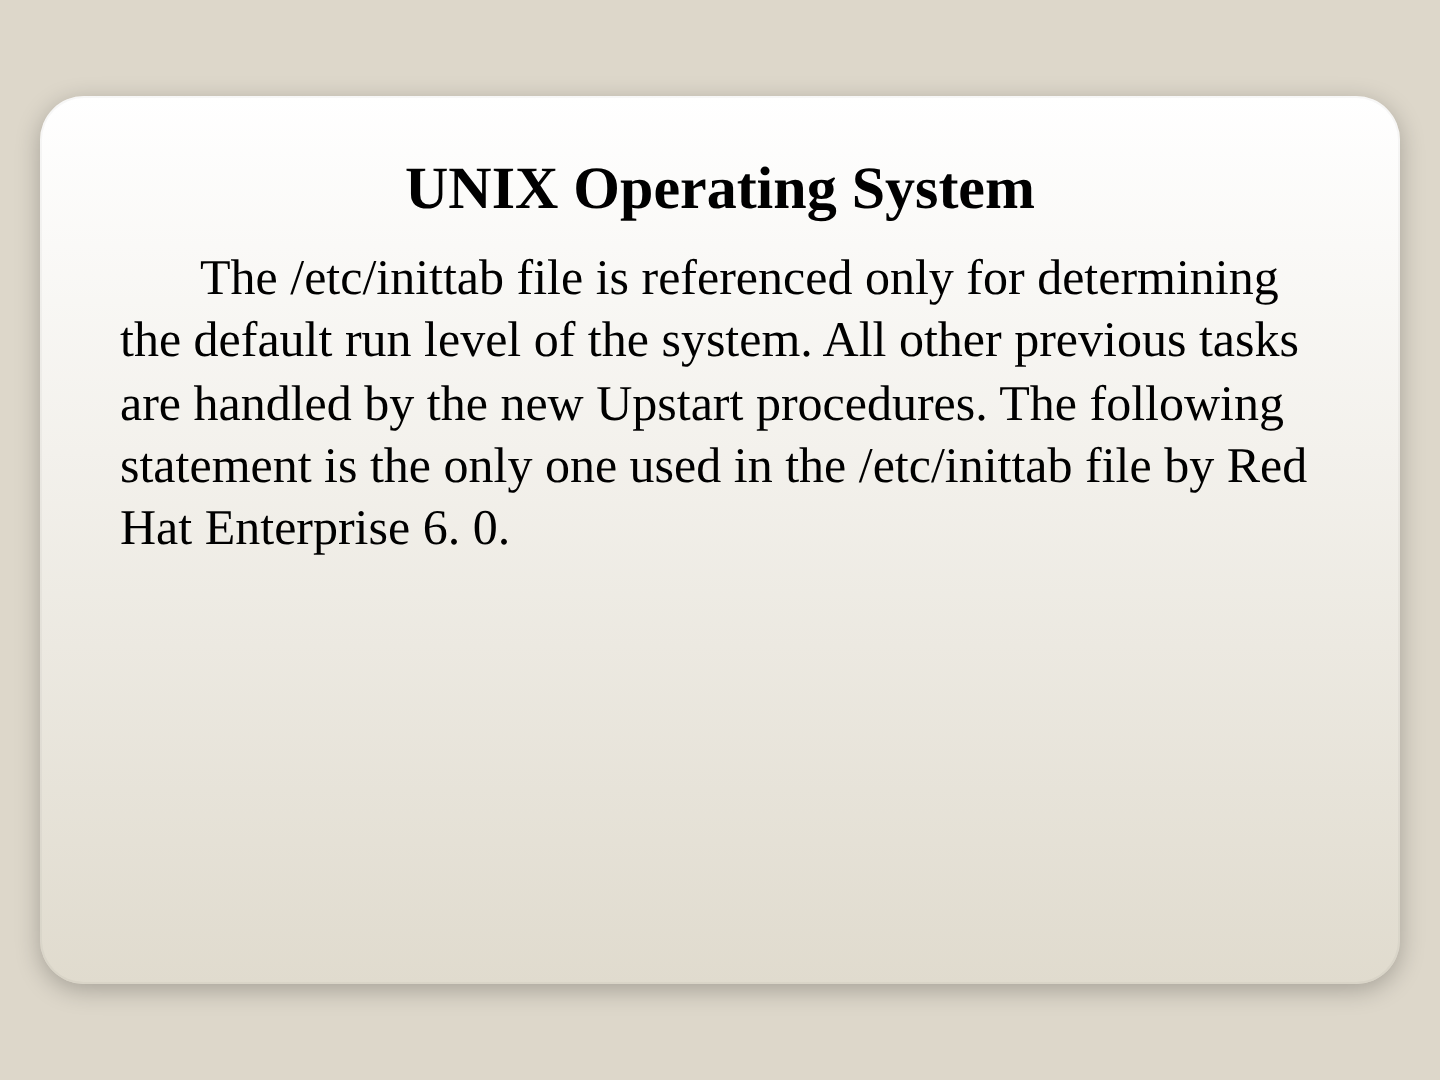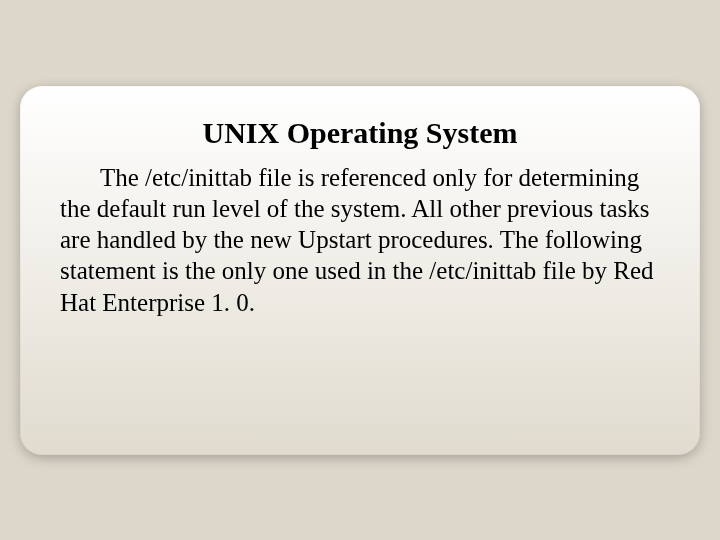--- a/index.html
+++ b/index.html
@@ -6,21 +6,21 @@
   html, body { width: 720px; height: 540px; }
   body {
     background: #ddd7ca;
     font-family: "Times New Roman", Times, serif;
     display: flex;
     align-items: center;
     justify-content: center;
   }
   .slide {
     width: 680px;
-    height: 369px;
+    height: 444px;
     background: linear-gradient(180deg, #ffffff 0%, #f3f1ec 40%, #e0dbce 100%);
     border-radius: 22px;
     box-shadow: 0 3px 12px rgba(0,0,0,0.25), inset 0 0 0 1px rgba(0,0,0,0.03);
     padding: 26px 40px 32px 40px;
     position: relative;
     color: #000;
   }
   .title {
     text-align: center;
     font-size: 30px;
@@ -38,14 +38,14 @@
     line-height: 1.25;
     margin-top: 28px;
     padding-left: 114px;
   }
 </style>
 </head>
 <body>
 
 <div class="slide">
   <h1 class="title">UNIX Operating System</h1>
-  <p class="body-text">The /etc/inittab file is referenced only for determining the default run level of the system. All other previous tasks are handled by the new Upstart procedures. The following statement is the only one used in the /etc/inittab file by Red Hat Enterprise 1. 0.</p>
+  <p class="body-text">The /etc/inittab file is referenced only for determining the default run level of the system. All other previous tasks are handled by the new Upstart procedures. The following statement is the only one used in the /etc/inittab file by Red Hat Enterprise 6. 0.</p>
 </div>
 
 </body></html>

